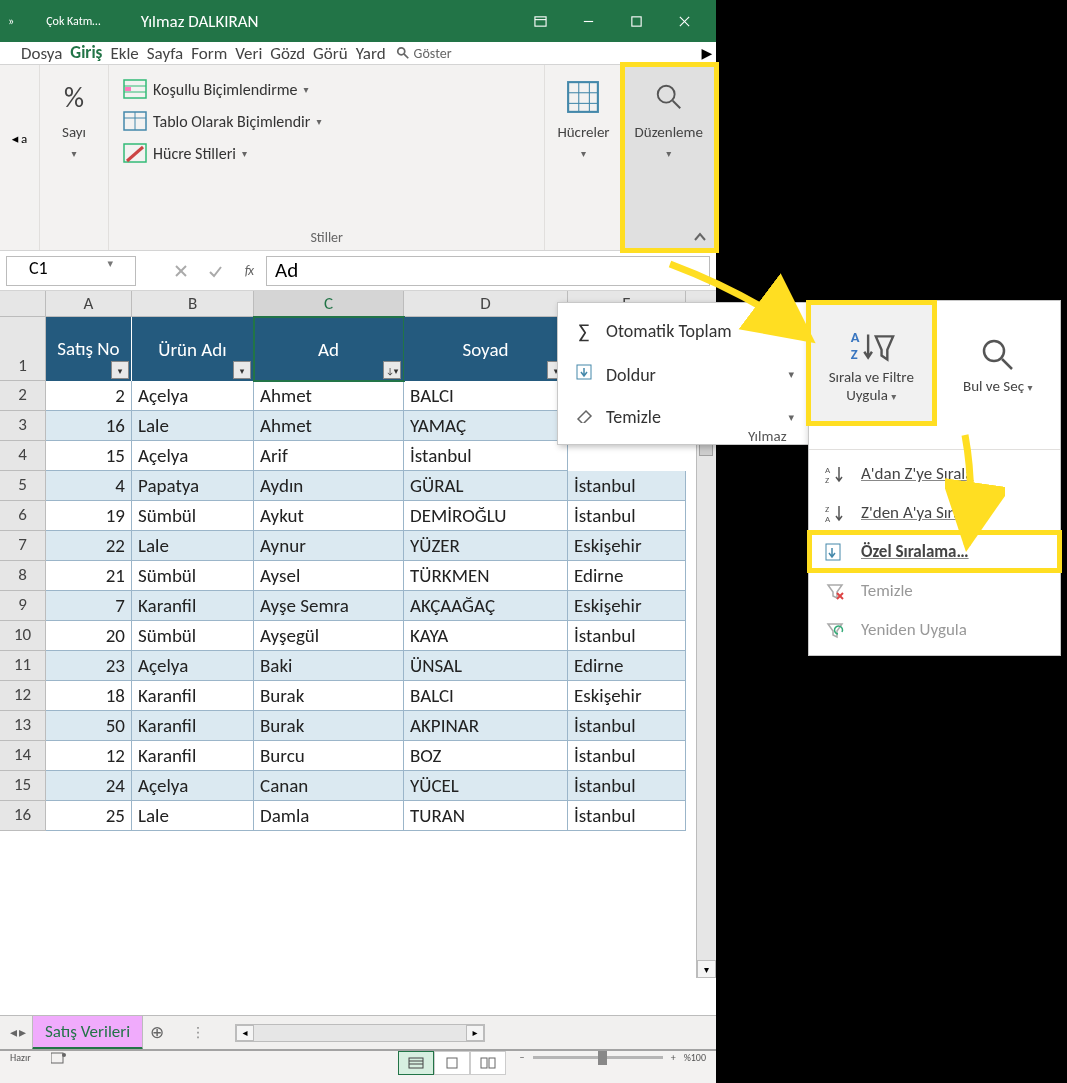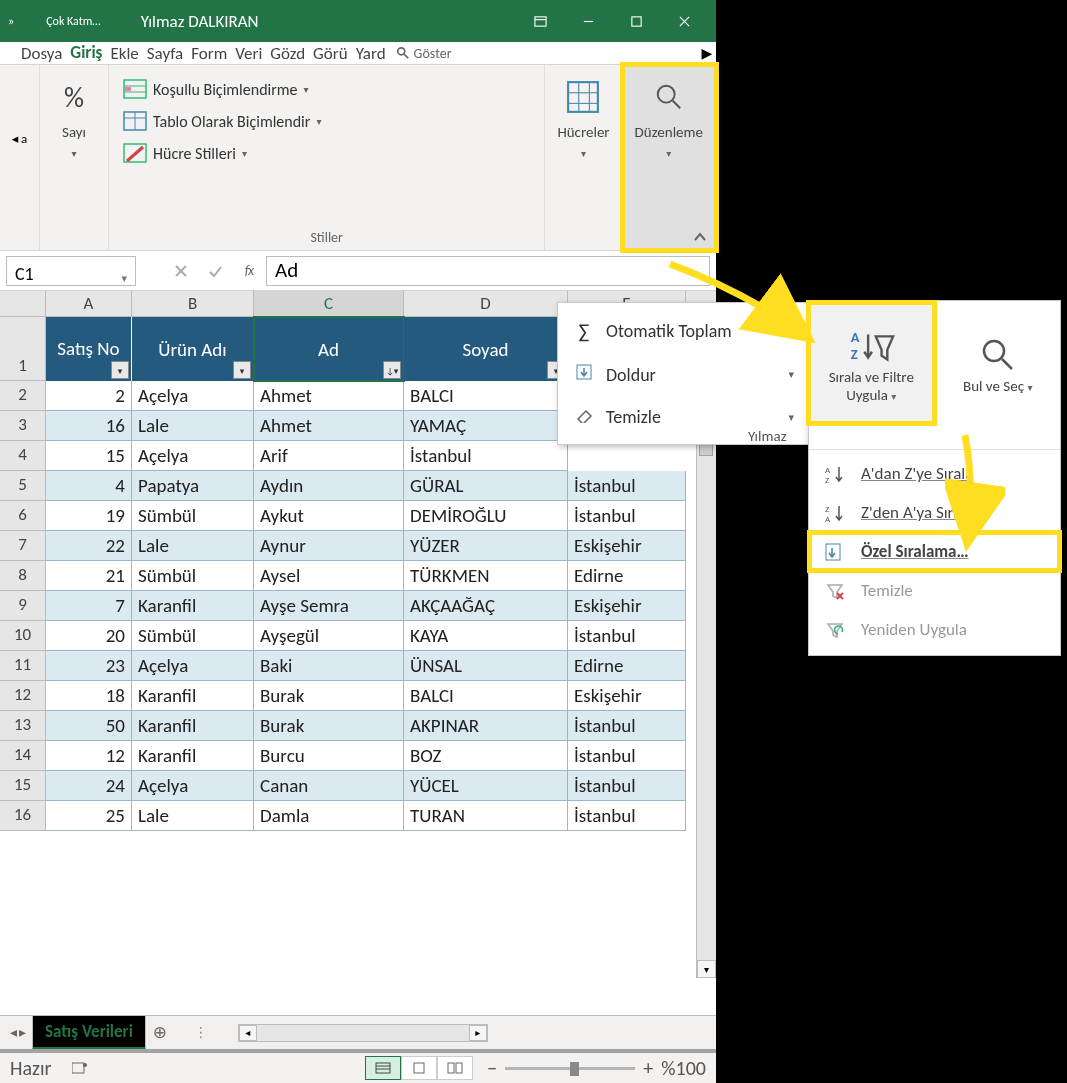--- a/index.html
+++ b/index.html
@@ -31,21 +31,21 @@
   .chevdown { font-size: 10px; color: #666; }
   
   .styles-items { display: flex; flex-direction: column; gap: 12px; align-items:flex-start; margin: 8px 8px 0; }
   .styles-item { display: flex; align-items:center; gap:6px; font-size: 16px; color: #333; }
   .styles-item .ico { width: 24px; height: 20px; }
   
   .hl-box { outline: 5px solid #ffde22; outline-offset: -2px; }
   
   
   .fbar { height: 40px; display:flex; align-items:center; border-bottom: 1px solid #d4d4d4; }
-  .namebox { width: 130px; height: 30px; margin: 0 6px; background: #fff; border:1px solid #bcbcbc; display:flex; align-items:flex-end; padding: 0 8px; font-size: 18px; }
+  .namebox { width: 130px; height: 30px; margin: 0 6px; background: #fff; border:1px solid #bcbcbc; display:flex; align-items:flex-start; padding: 0 22px; font-size: 18px; }
   .namebox .dd { margin-left:auto; color:#777; font-size:11px; }
   .fbar .fbtn { width: 34px; height: 30px; display:flex; align-items:center; justify-content:center; color:#888; }
   .fbar .fbtn svg { width: 14px; height: 14px; }
   .fbar .fxlabel { font-style: italic; color:#666; letter-spacing: -1px; }
   .formula-input { flex:1; height:30px; border:1px solid #bcbcbc; margin-right: 6px; padding: 0 8px; font-size: 21px; background: #fff; }
   
   
   .sheet-area { position: relative; width: 100%; }
   .col-headers { display: grid; grid-template-columns: 46px 86px 122px 150px 164px 118px; background: #e6e6e6; }
   .col-h { border-right: 1px solid #bcbcbc; border-bottom: 1px solid #bcbcbc; text-align:center; padding: 2px 0; font-size: 17px; color:#444; }
@@ -57,27 +57,27 @@
   .cell.num { text-align: right; }
   .hdr-cell { background:#245a7e; color:#fff; border-right: 1px solid #fff; display:flex; align-items:center; justify-content:center; gap:4px; font-size:19px; position:relative; }
   .hdr-cell .filter-btn { position:absolute; right:2px; bottom:2px; width:18px; height:18px; background:#e9e9e9; border:1px solid #888; display:flex; align-items:center; justify-content:center; font-size:9px; color:#333; }
   .row-alt .cell { background:#dbe9f1; }
   
   .selected-col-outline { outline: 2px solid #227447; outline-offset: -1px; }
   
   
   .sheet-tabs { height: 34px; background:#f1f0ef; display:flex; align-items:center; border-top:1px solid #bcbcbc; padding: 0 4px; position:relative; }
   .sheet-nav { display:flex; gap:2px; padding: 0 6px; color:#666; }
-  .sheet-tab { padding: 5px 12px; background:#000000; border:1px solid #bcbcbc; border-bottom: 3px solid #227447; color:#227447; font-weight:700; font-size:17px;text-align:right; }
+  .sheet-tab { padding: 5px 12px; background:#f0abfc; border:1px solid #bcbcbc; border-bottom: 3px solid #227447; color:#227447; font-weight:400; font-size:17px;text-align:right; }
   .addsheet { width:28px; height:28px; display:flex;align-items:center;justify-content:center; color:#666; font-size: 17px; }
   .hscroll { margin-left: 30px; height: 18px; flex:1; background:#e6e6e6; border:1px solid #bcbcbc; position: relative; max-width: 250px; }
   .hscroll .sb-btn { position:absolute; top:0; width:18px; height:100%; border:1px solid #bcbcbc; background:#f5f5f5; display:flex;align-items:center;justify-content:center; font-size:10px; }
   
   
-  .statusbar { height: 34px; background:#f3f2f1; border-top:4px solid #a3a3a3; display:flex; align-items:center; padding: 0 10px; font-size:20px; color:#555; }
+  .statusbar { height: 34px; background:#f3f2f1; border-top:2px solid #a3a3a3; display:flex; align-items:flex-start; padding: 0 10px; font-size:10px; color:#555; }
   .statusbar .views { margin-left: auto; display:flex; gap:0; }
   .statusbar .viewbtn { width:36px; height:24px; display:flex;align-items:center;justify-content:center; border:1px solid #ccc; background:#fff; }
   .statusbar .viewbtn.active { background:#d7efe0; border-color:#227447; }
   .zoom { display:flex; align-items:center; gap:8px; margin-left:14px; }
   .zoom .slider { width: 130px; height:3px; background:#b5b5b5; position:relative; }
   .zoom .slider .thumb { position:absolute; top:-5px; left:50%; width:9px; height:14px; background:#888; }
   
   
   .editing-drop { position:absolute; left:557px; top:302px; width: 252px; background:#fff; border:1px solid #c8c8c8; box-shadow: 2px 2px 6px rgba(0,0,0,0.25); z-index: 20; padding: 6px 0; }
   .ed-row { display:flex; align-items:center; gap:10px; padding: 10px 14px; font-size:18px; color:#333; }

